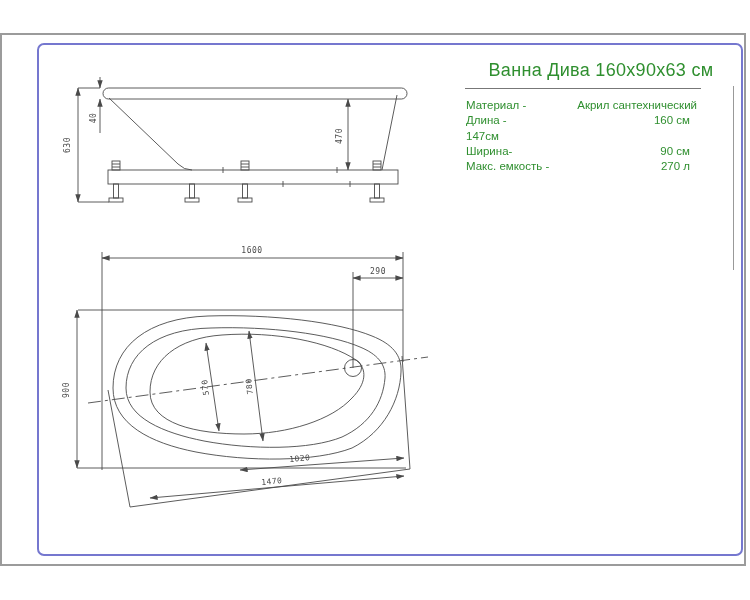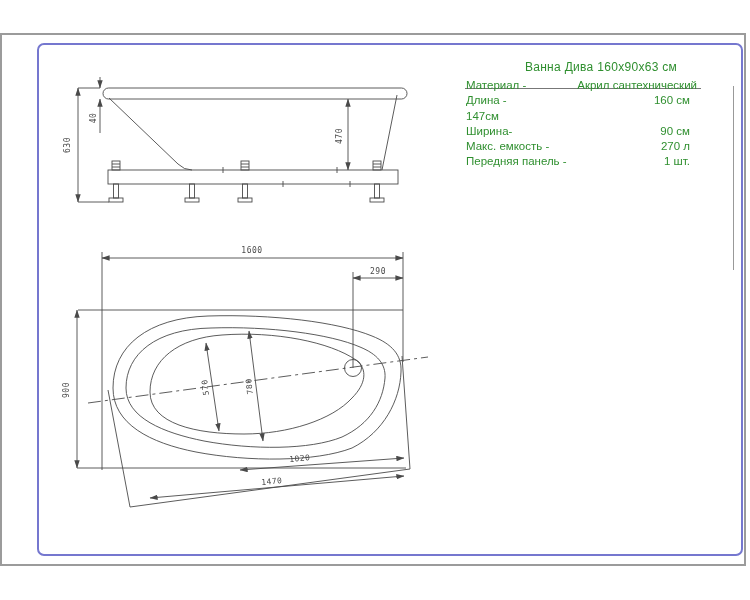--- a/index.html
+++ b/index.html
@@ -5,22 +5,22 @@
   html,body{margin:0;padding:0;background:#ffffff;}
   #stage{position:relative;width:750px;height:600px;background:#ffffff;overflow:hidden;
          font-family:"Liberation Sans", sans-serif;}
   .outer-frame{position:absolute;left:0px;top:33px;width:746px;height:533px;
                border:2px solid #9b9b9b;box-sizing:border-box;}
   .blue-frame{position:absolute;left:37px;top:43px;width:706px;height:513px;
               border:2px solid #7577cf;border-radius:7px;box-sizing:border-box;}
   .titleblock-underline{position:absolute;left:465px;top:88px;width:236px;height:1px;background:#777;}
   .titleblock-vline{position:absolute;left:733px;top:86px;width:1px;height:184px;background:#999;}
   .specs{position:absolute;left:466px;top:60px;width:270px;color:#2f8f2f;}
-  .specs .title{font-size:12px;text-align:center;letter-spacing:0.3px;white-space:nowrap;}
-  .spec-table{margin-top:4px;}
+  .specs .title{font-size:18px;text-align:center;letter-spacing:0.3px;white-space:nowrap;}
+  .spec-table{margin-top:17px;}
   .spec-row{display:flex;justify-content:space-between;font-size:11.5px;line-height:15.3px;white-space:nowrap;}
   .spec-row .lbl{text-align:left;}
   .spec-row .val{padding-right:46px;}
   .spec-row.material .val{padding-right:39px;}
   svg{position:absolute;left:0;top:0;}
   svg text{font-family:"DejaVu Sans Mono", monospace;font-size:8px;fill:#4a4a4a;letter-spacing:0.5px;}
 </style>
 </head>
 <body>
 
@@ -149,20 +149,16 @@
         <span class="val">147см</span>
       </div>
       <div class="spec-row">
         <span class="lbl">Ширина-</span>
         <span class="val">90 см</span>
       </div>
       <div class="spec-row">
         <span class="lbl">Макс. емкость -</span>
         <span class="val">270 л</span>
       </div>
-      <div class="spec-row">
-        <span class="lbl">Передняя панель -</span>
-        <span class="val">1 шт.</span>
-      </div>
     </div>
   </div>
 
 </div>
 
 </body></html>

